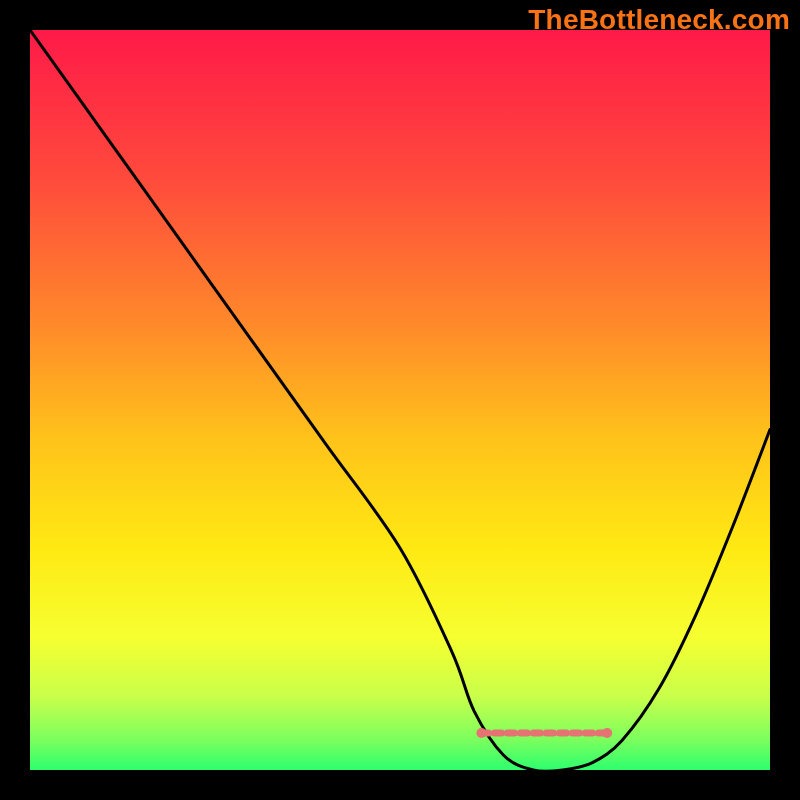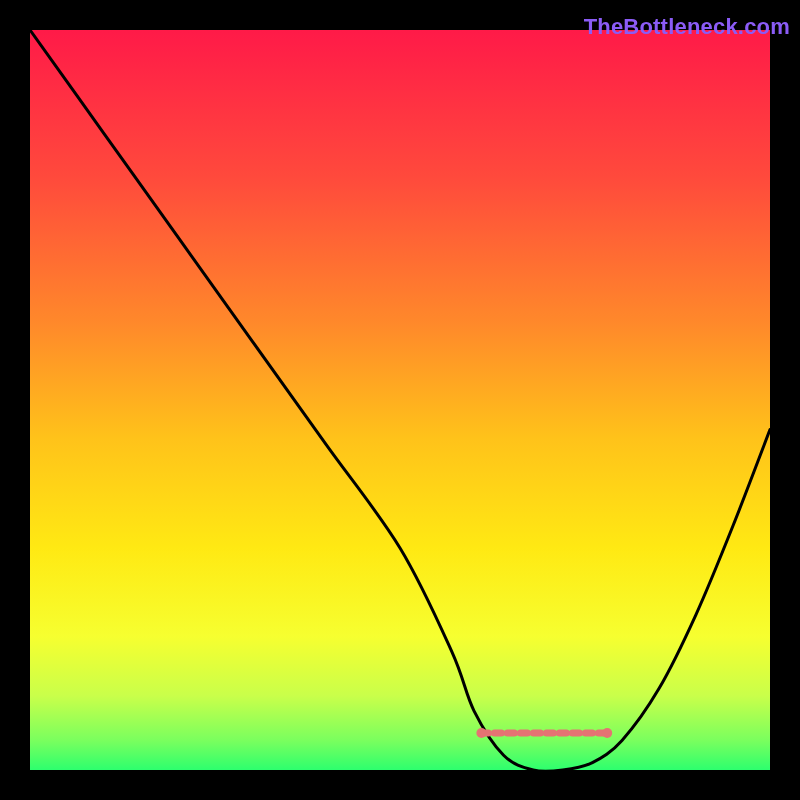--- a/index.html
+++ b/index.html
@@ -11,25 +11,25 @@
     font-family: Arial, Helvetica, sans-serif;
     overflow: hidden;
   }
   .wrap {
     position: relative;
     width: 800px;
     height: 800px;
   }
   .watermark {
     position: absolute;
-    top: 14px;
+    top: 4px;
     right: 10px;
-    font-size: 22px;
+    font-size: 28px;
     font-weight: bold;
-    color: #8b5cf6;
+    color: #f97316;
     letter-spacing: 0.2px;
     z-index: 5;
   }
   .plot {
     position: absolute;
     left: 30px;
     top: 30px;
     width: 740px;
     height: 740px;
   }

